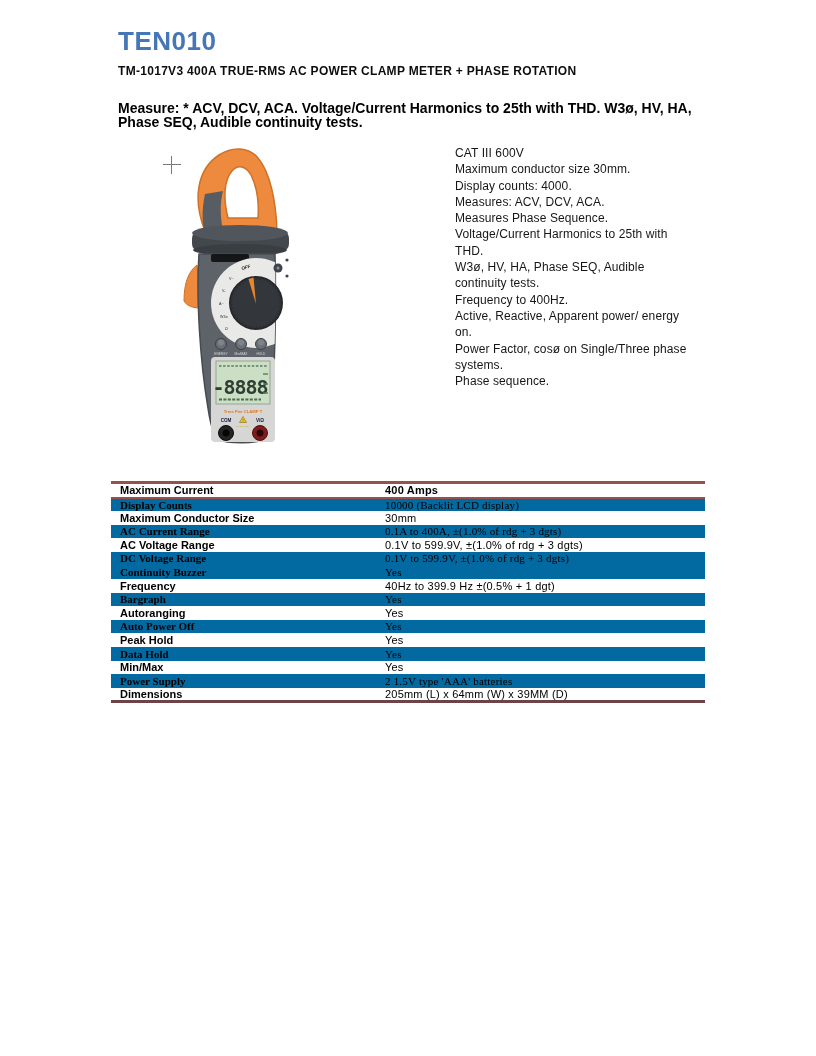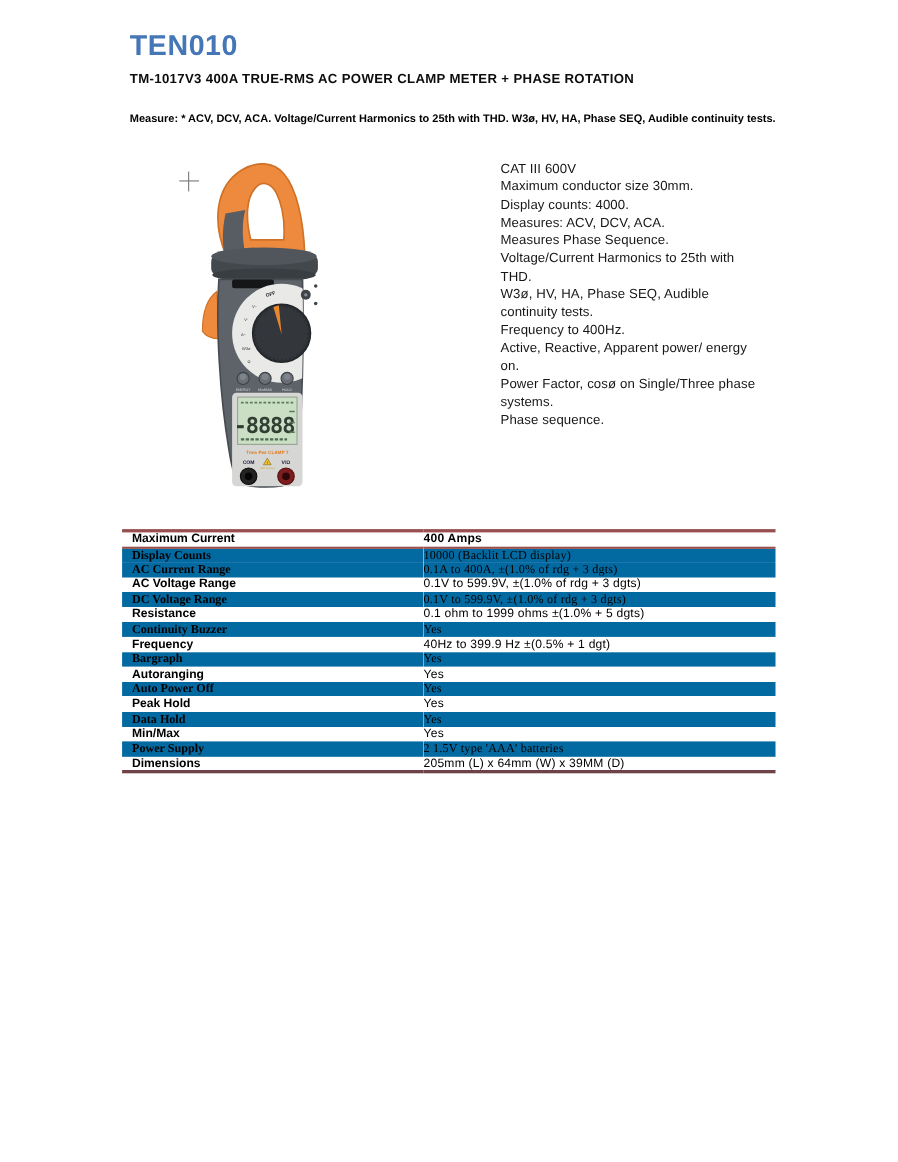--- a/index.html
+++ b/index.html
@@ -20,21 +20,21 @@
     font-size: 26px; font-weight: bold; color: #4577b6;
     letter-spacing: 0.5px;
   }
   .product-title {
     position: absolute; left: 118px; top: 61px; width: 515px;
     font-size: 12px; font-weight: bold; color: #0d0d0d;
     line-height: 21px; letter-spacing: 0.3px;
   }
   .measure-note {
     position: absolute; left: 118px; top: 102px; width: 592px;
-    font-size: 10px; font-weight: bold; color: #000;
+    font-size: 14px; font-weight: bold; color: #000;
     line-height: 13.5px;
   }
 
   
   .image-area { position: absolute; left: 150px; top: 140px; width: 300px; height: 310px; }
   .crosshair { position: absolute; left: 13px; top: 16px; width: 18px; height: 18px; }
   .crosshair::before { content: ""; position: absolute; left: 0; right: 0; top: 8px; height: 1px; background: #787878; }
   .crosshair::after  { content: ""; position: absolute; top: 0; bottom: 0; left: 8px; width: 1px; background: #787878; }
   .meter-svg { position: absolute; left: 33px; top: 6px; }
 
@@ -188,40 +188,40 @@
         <tr class="even header-row">
           <td class="label">Maximum Current</td>
           <td class="val">400 Amps</td>
         </tr>
 
         <tr class="odd">
           <td class="label">Display Counts</td>
           <td class="val">10000 (Backlit LCD display)</td>
         </tr>
 
+        <tr class="even">
+          <td class="label">Maximum Conductor Size</td>
+          <td class="val">30mm</td>
+        </tr>
 
         <tr class="odd">
           <td class="label">AC Current Range</td>
           <td class="val">0.1A to 400A, ±(1.0% of rdg + 3 dgts)</td>
         </tr>
 
         <tr class="even">
           <td class="label">AC Voltage Range</td>
           <td class="val">0.1V to 599.9V, ±(1.0% of rdg + 3 dgts)</td>
         </tr>
 
         <tr class="odd">
           <td class="label">DC Voltage Range</td>
           <td class="val">0.1V to 599.9V, ±(1.0% of rdg + 3 dgts)</td>
         </tr>
 
-        <tr class="even">
-          <td class="label">Resistance</td>
-          <td class="val">0.1 ohm to 1999 ohms ±(1.0% + 5 dgts)</td>
-        </tr>
 
         <tr class="odd">
           <td class="label">Continuity Buzzer</td>
           <td class="val">Yes</td>
         </tr>
 
         <tr class="even">
           <td class="label">Frequency</td>
           <td class="val">40Hz to 399.9 Hz ±(0.5% + 1 dgt)</td>
         </tr>

